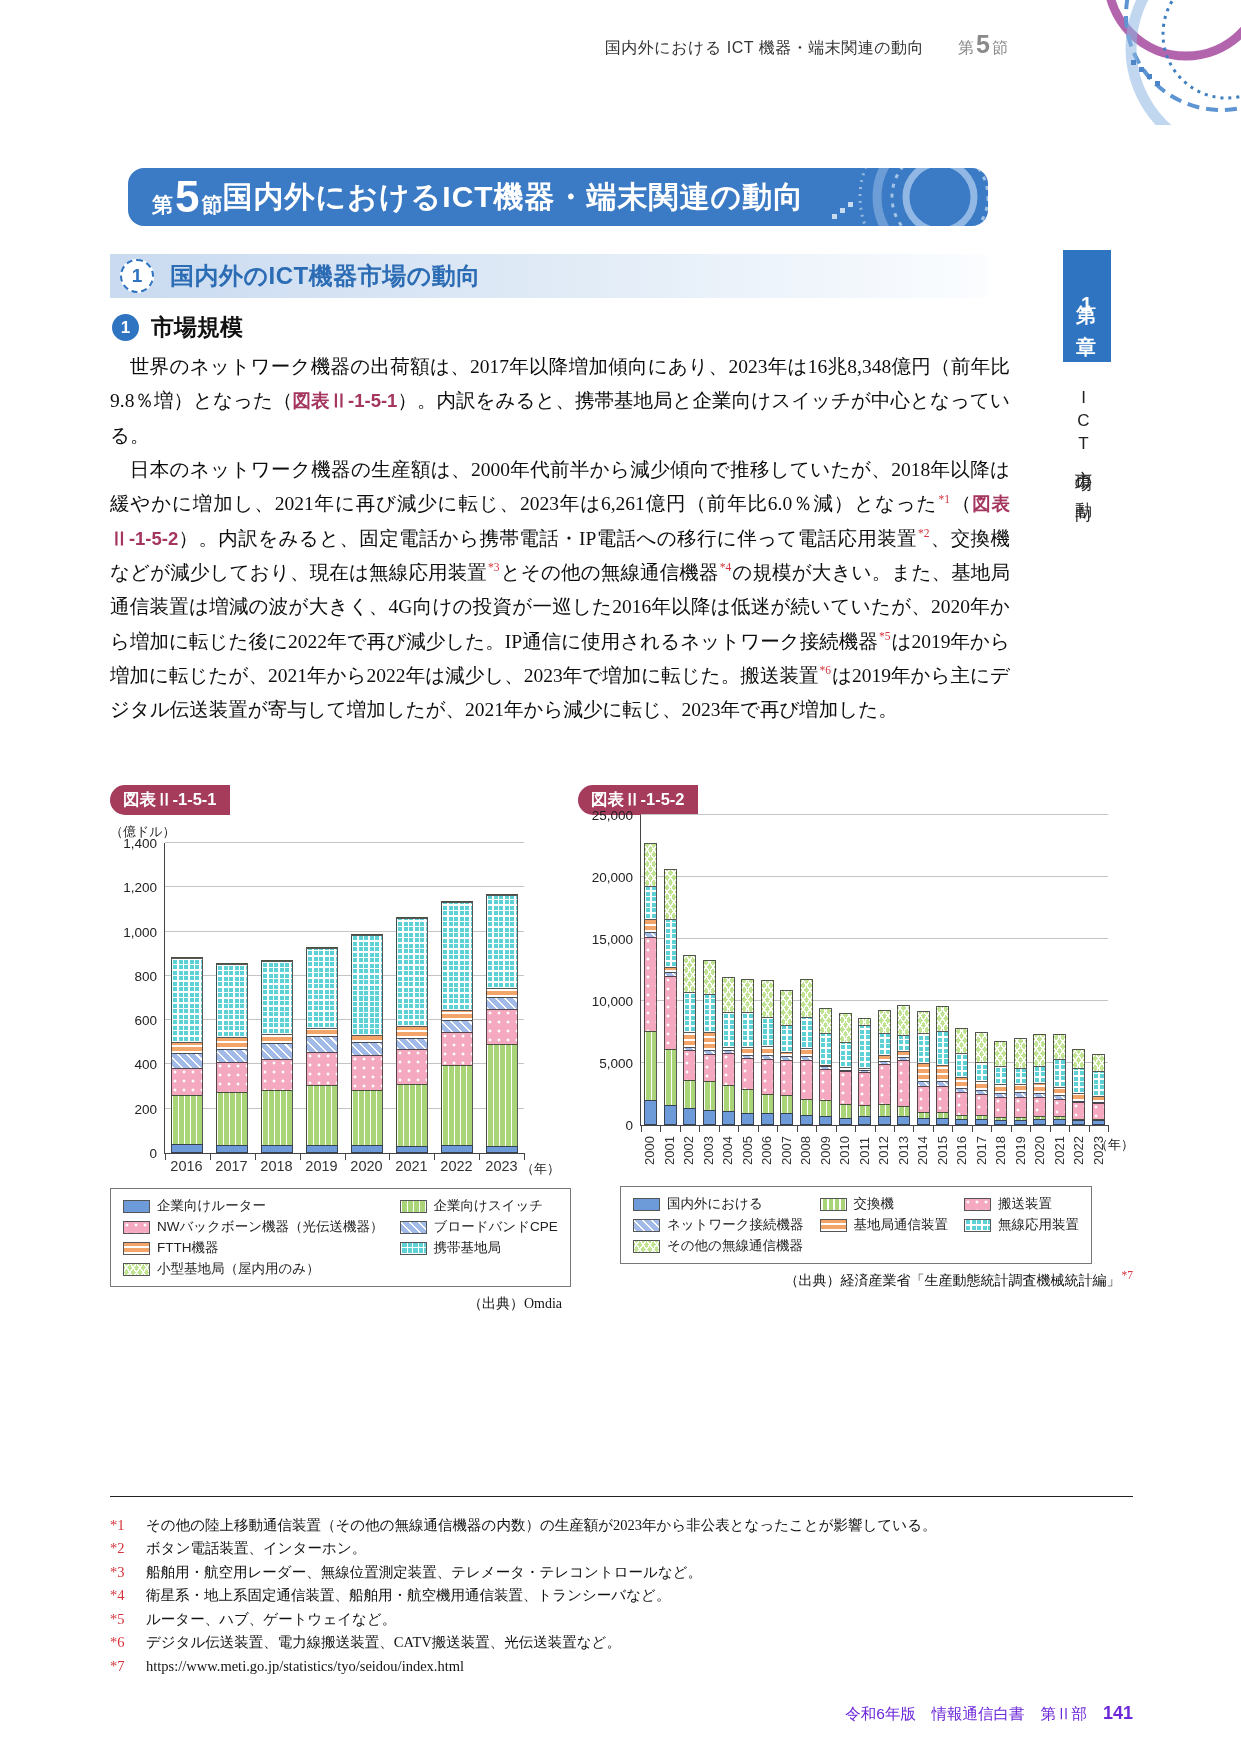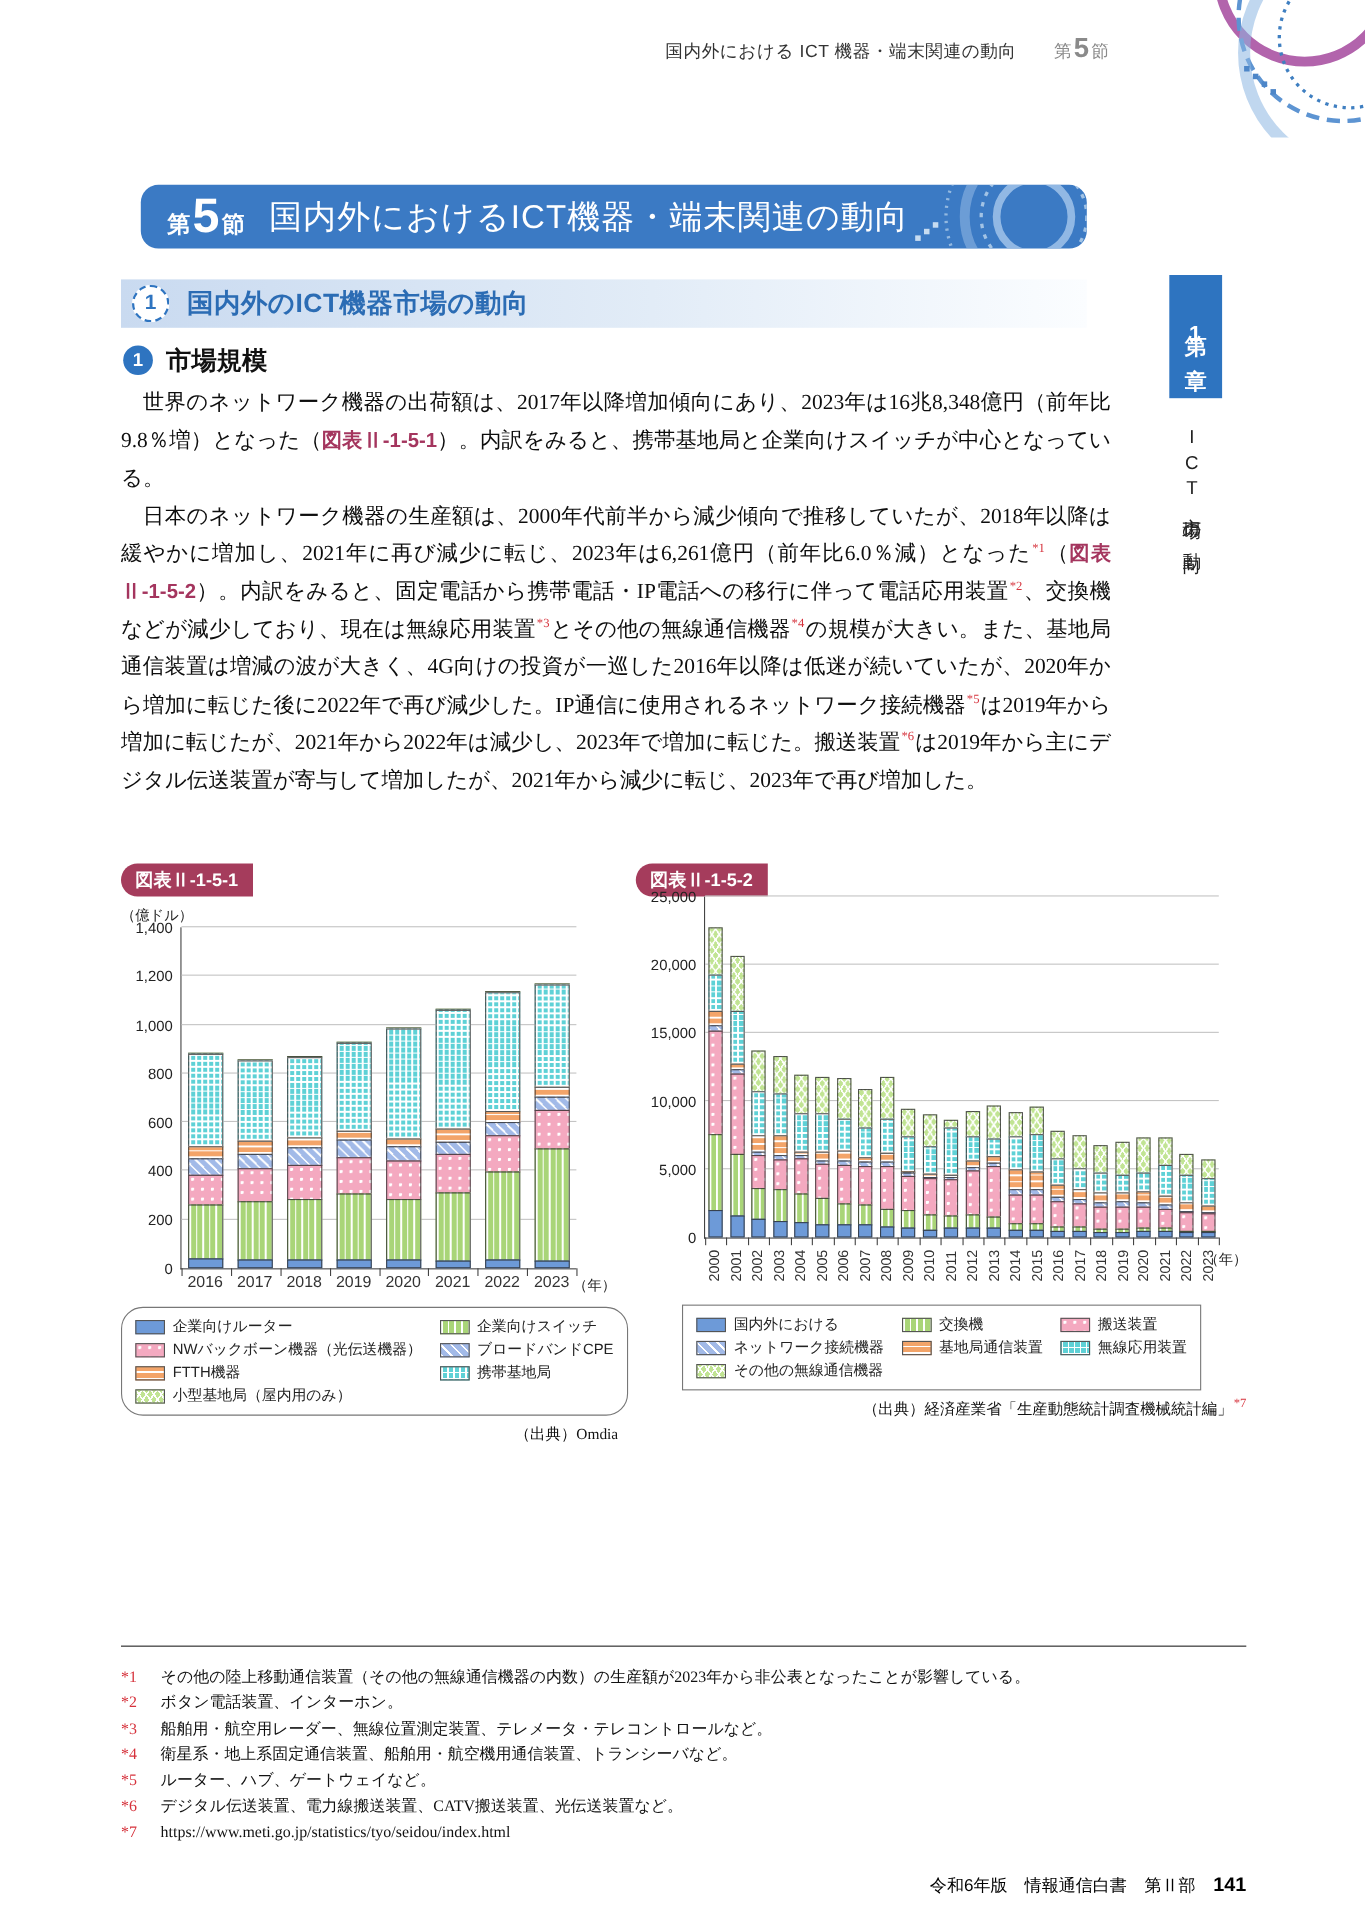--- a/index.html
+++ b/index.html
@@ -12,21 +12,21 @@
   .rh-sec{color:#8a8a8a;font-size:16px;}
   .rh-sec b{font-size:25px;font-weight:600;margin:0 2px;}
   .corner-art{position:absolute;top:0;right:0;}
 
   
   .section-banner{position:absolute;left:128px;top:168px;width:860px;height:58px;background:#3b7ac4;
     border-radius:16px;display:flex;align-items:center;overflow:hidden;}
   .sb-secno{color:#fff;margin-left:24px;display:flex;align-items:baseline;font-weight:700;}
   .sb-secno .pre,.sb-secno .suf{font-size:21px;}
   .sb-secno .num{font-size:44px;line-height:1;margin:0 2px;}
-  .sb-title{color:#fff;font-size:30px;font-weight:400;margin-left:22px;letter-spacing:1px;}
+  .sb-title{color:#fff;font-size:30px;font-weight:700;letter-spacing:1px;}
   .banner-art{position:absolute;right:0;top:0;}
 
   
   .chapter-tab{position:absolute;left:1063px;top:250px;width:48px;height:112px;background:#2e74c0;color:#fff;
     display:flex;align-items:center;justify-content:center;writing-mode:vertical-rl;text-orientation:upright;
     font-size:20px;font-weight:700;letter-spacing:4px;}
   .side-label{position:absolute;left:1072px;top:388px;writing-mode:vertical-rl;text-orientation:upright;
     font-size:17px;color:#222;letter-spacing:4px;font-weight:500;}
 
   
@@ -72,21 +72,21 @@
   .seg{width:100%;box-sizing:border-box;border:1px solid rgba(40,40,40,.78);margin-top:-1px;}
   .tick{position:absolute;bottom:-7px;width:1px;height:7px;background:#444;}
   .xlabels{position:relative;display:flex;margin-top:4px;}
   .xl{flex:1;text-align:center;font-size:14.5px;color:#333;}
   .rot .xl{display:flex;justify-content:center;}
   .rot .xl>span{writing-mode:vertical-rl;transform:rotate(180deg);font-size:13px;height:42px;color:#333;}
   .xsuf{position:absolute;font-size:13px;color:#222;right:-36px;top:2px;}
   .rot .xsuf{right:-26px;top:6px;}
   .legend{margin:14px auto 0;border:1px solid #777;padding:8px 12px;display:grid;gap:3px 16px;
     font-size:13.5px;color:#222;width:fit-content;white-space:nowrap;}
-  .legend.cols-2{grid-template-columns:auto auto;border-radius:20px;}
+  .legend.cols-2{grid-template-columns:auto auto;}
   .legend.cols-3{grid-template-columns:auto auto auto;}
   .legend-item{display:flex;align-items:center;}
   .swatch{width:27px;height:13px;border:1px solid #555;margin-right:7px;flex:none;box-sizing:border-box;}
   .fig-source{text-align:right;font-size:14px;margin-top:8px;font-family:"Liberation Serif",serif;color:#111;}
 
   
   .p-solid-blue{background:#6d9ad8;}
   .p-vlines-green{background-color:#a9d578;background-image:repeating-linear-gradient(90deg,#fff 0 1.5px,transparent 1.5px 6px);}
   .p-dots-pink{background-color:#f4a9c0;background-image:radial-gradient(circle at 3px 3px,#fff 1.3px,transparent 1.7px);background-size:9px 9px;}
   .p-diag-blue{background-color:#a2bae8;background-image:repeating-linear-gradient(45deg,#fff 0 1.6px,transparent 1.6px 6.5px);}
@@ -96,21 +96,21 @@
 
   
   .fn-rule{position:absolute;left:110px;top:1496px;width:1023px;border-top:1.5px solid #222;}
   .footnotes{position:absolute;left:110px;top:1514px;width:1023px;font-family:"Liberation Serif",serif;
     font-size:14.5px;line-height:1.62;color:#111;}
   .fn-row{display:flex;}
   .fn-marker{color:#d6323c;width:36px;flex:none;}
   .fn-text{flex:1;}
 
   
-  .footer{position:absolute;right:108px;top:1703px;display:flex;align-items:baseline;gap:16px;font-size:15.5px;color:#000000;}
+  .footer{position:absolute;right:108px;top:1703px;display:flex;align-items:baseline;gap:16px;font-size:15.5px;color:#6d28d9;}
   .footer .pagenum{font-size:18px;font-weight:700;}
 </style>
 </head>
 <body>
 
 <div class="page">
 
   <div class="running-head">
     <span class="rh-title">国内外における ICT 機器・端末関連の動向</span>
     <span class="rh-sec"><span>第</span><b>5</b><span>節</span></span>

